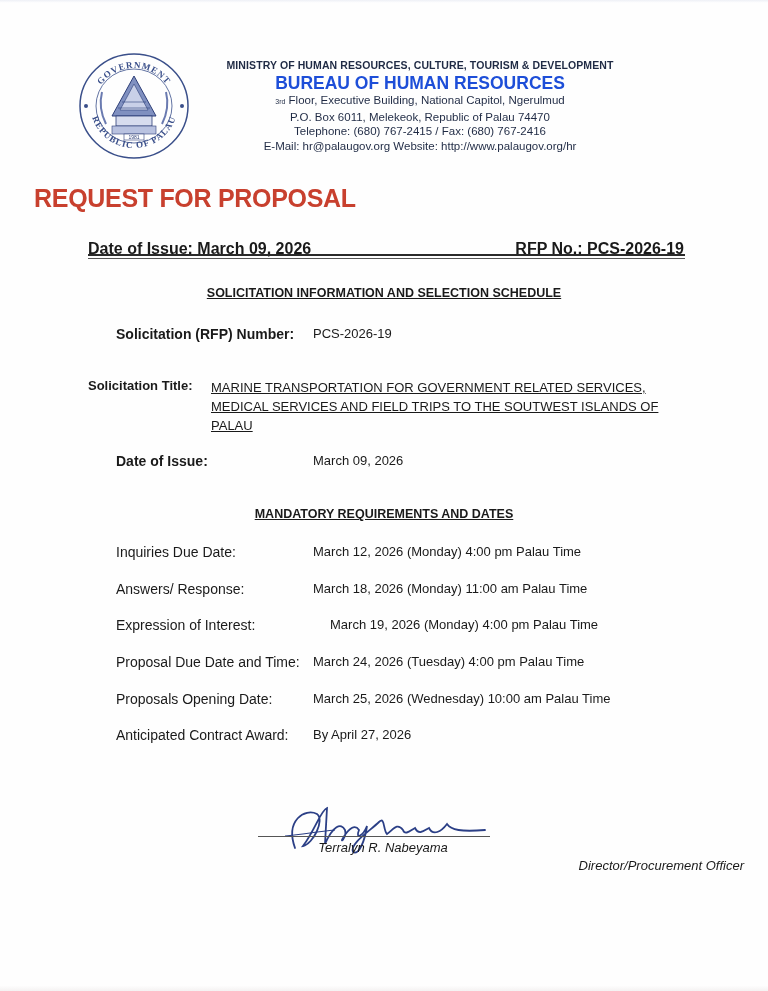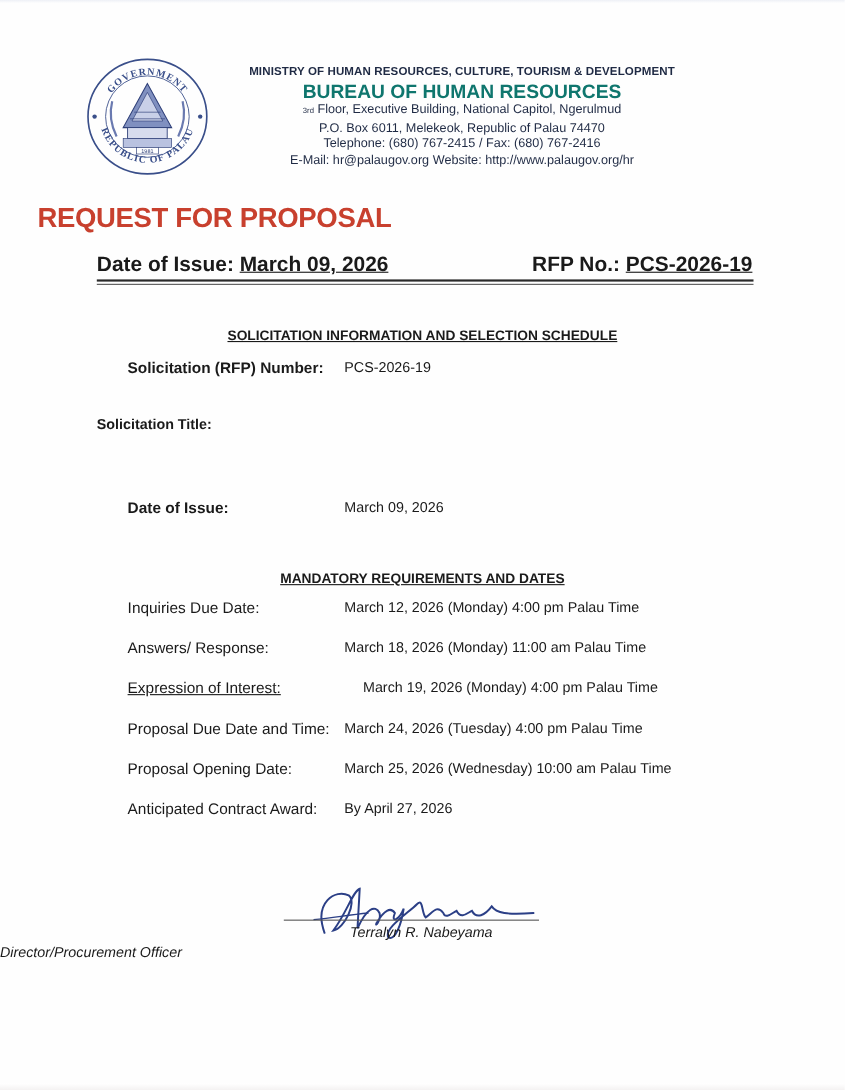--- a/index.html
+++ b/index.html
@@ -3,46 +3,46 @@
   <meta charset="utf-8">
   <style>
     html, body { margin: 0; padding: 0; background: #ffffff; }
     body { width: 768px; height: 991px; position: relative; overflow: hidden; font-family: "Liberation Sans", sans-serif; color: #1a1a1a; }
     .page { position: absolute; left: 0; top: 0; width: 768px; height: 991px; background: #fefefe; }
 
     
     .seal { position: absolute; left: 78px; top: 52px; width: 112px; height: 108px; }
     .letterhead { position: absolute; left: 222px; top: 58px; width: 396px; text-align: center; color: #1f2a44; }
     .lh-ministry { font-size: 10.5px; font-weight: bold; letter-spacing: 0.1px; line-height: 14px; }
-    .lh-bureau { font-size: 17.5px; font-weight: bold; color: #0f766e; line-height: 20px; margin-top: 1px; }
+    .lh-bureau { font-size: 17.5px; font-weight: bold; color: #1d4ed8; line-height: 20px; margin-top: 1px; }
     .lh-line { font-size: 11.5px; line-height: 14.5px; color: #1f2a44; }
     .lh-line sub { font-size: 7px; vertical-align: baseline; }
 
     
     .rfp-title { position: absolute; left: 0; width: 768px; top: 184px; font-size: 25px; font-weight: bold; color: #c8402e; letter-spacing: -0.3px; margin-left: 34px; }
 
-    .issue-row { position: absolute; left: 88px; top: 230px; width: 596px; height: 20px; font-size: 19px; font-weight: bold; }
+    .issue-row { position: absolute; left: 88px; top: 240px; width: 596px; height: 20px; font-size: 16px; font-weight: bold; }
     .issue-left { position: absolute; left: 0; top: 0; }
     .issue-right { position: absolute; right: 0; top: 0; }
     .u { text-decoration: underline; }
     .double-rule { position: absolute; left: 88px; top: 254px; width: 597px; height: 5px; border-top: 2px solid #2a2a2a; border-bottom: 1px solid #555; box-sizing: border-box; }
 
-    .section-head { position: absolute; left: 0; width: 768px; text-align: center; font-size: 12.5px; font-weight: bold; text-decoration: underline; margin-top: 12px; }
+    .section-head { position: absolute; left: 0; width: 768px; text-align: center; font-size: 12.5px; font-weight: bold; text-decoration: underline; }
 
     .field-label { position: absolute; left: 100px; font-size: 14px; margin-left: 16px; }
     .field-label.bold { font-weight: bold; }
     .field-value { position: absolute; left: 313px; font-size: 13px; }
     .sol-title-label { position: absolute; left: 88px; top: 378px; font-size: 13px; font-weight: bold; }
     .sol-title-value { position: absolute; left: 211px; top: 378px; width: 480px; font-size: 13px; line-height: 19px; text-decoration: underline; text-transform: uppercase; }
 
     
     .signature { position: absolute; left: 255px; top: 800px; width: 240px; height: 50px; }
     .sig-rule { position: absolute; left: 258px; top: 836px; width: 232px; height: 0; border-top: 1px solid #555; }
     .sig-name { position: absolute; left: 0; width: 744px; top: 840px; text-align: center; font-size: 13px; font-style: italic; margin-left: 11px; }
-    .sig-title { position: absolute; left: 0; width: 744px; top: 858px; text-align: left; font-size: 13px; font-style: italic; }
+    .sig-title { position: absolute; left: 0; width: 744px; top: 858px; text-align: right; font-size: 13px; font-style: italic; }
 
     .scan-edge-top { position: absolute; left: 0; top: 0; width: 768px; height: 3px; background: linear-gradient(#eef0f6, #ffffff); }
     .scan-edge-bottom { position: absolute; left: 0; bottom: 0; width: 768px; height: 6px; background: linear-gradient(#ffffff, #f4f2f2); }
   </style>
 </head>
 <body>
 
 <div class="page">
   <div class="scan-edge-top"></div>
 
@@ -92,39 +92,40 @@
     <div class="issue-right"><span>RFP No.: </span><span class="u">PCS-2026-19</span></div>
   </div>
   <div class="double-rule"></div>
 
   <div class="section-head" style="top:286px;">SOLICITATION INFORMATION AND SELECTION SCHEDULE</div>
 
   <div class="field-label bold" style="top:326px;">Solicitation (RFP) Number:</div>
   <div class="field-value" style="top:326px;">PCS-2026-19</div>
 
   <div class="sol-title-label">Solicitation Title:</div>
+  <div class="sol-title-value">MARINE TRANSPORTATION FOR GOVERNMENT RELATED SERVICES, MEDICAL SERVICES AND FIELD TRIPS TO THE SOUTWEST ISLANDS OF PALAU</div>
 
   <div class="field-label bold" style="top:453px;">Date of Issue:</div>
   <div class="field-value" style="top:453px;">March 09, 2026</div>
 
   <div class="section-head" style="top:507px;">MANDATORY REQUIREMENTS AND DATES</div>
 
   <div class="field-label" style="top:544px;">Inquiries Due Date:</div>
   <div class="field-value" style="top:544px;">March 12, 2026 (Monday) 4:00 pm Palau Time</div>
 
   <div class="field-label" style="top:581px;">Answers/ Response:</div>
   <div class="field-value" style="top:581px;">March 18, 2026 (Monday) 11:00 am Palau Time</div>
 
-  <div class="field-label" style="top:617px;text-decoration:underline;">Expression of Interest:</div>
+  <div class="field-label" style="top:617px;">Expression of Interest:</div>
   <div class="field-value" style="top:617px;margin-left:17px;">March 19, 2026 (Monday) 4:00 pm Palau Time</div>
 
   <div class="field-label" style="top:654px;">Proposal Due Date and Time:</div>
   <div class="field-value" style="top:654px;text-align:center;">March 24, 2026 (Tuesday) 4:00 pm Palau Time</div>
 
-  <div class="field-label" style="top:691px;">Proposal Opening Date:</div>
+  <div class="field-label" style="top:691px;">Proposals Opening Date:</div>
   <div class="field-value" style="top:691px;">March 25, 2026 (Wednesday) 10:00 am Palau Time</div>
 
   <div class="field-label" style="top:727px;">Anticipated Contract Award:</div>
   <div class="field-value" style="top:727px;">By April 27, 2026</div>
 
   <div class="signature">
     <svg width="240" height="60" viewBox="0 0 240 60">
       <path d="M 40 48 C 30 20, 50 8, 62 14 C 70 20, 58 44, 48 46 C 60 30, 66 10, 72 8 L 70 44 C 78 26, 86 22, 90 30 C 92 38, 84 44, 88 38 C 94 28, 100 24, 104 30 C 100 40, 108 36, 112 26 C 110 40, 104 56, 98 52 C 94 44, 116 30, 124 22 C 130 16, 128 30, 132 34 C 138 30, 142 22, 148 30 C 150 36, 156 30, 160 28 C 164 36, 170 30, 174 28 C 178 36, 186 32, 192 24 C 196 30, 206 32, 230 30" fill="none" stroke="#2b3f86" stroke-width="1.8" stroke-linecap="round"></path>
       <path d="M 30 36 C 50 34, 60 32, 80 30" fill="none" stroke="#2b3f86" stroke-width="1.2"></path>
     </svg>

